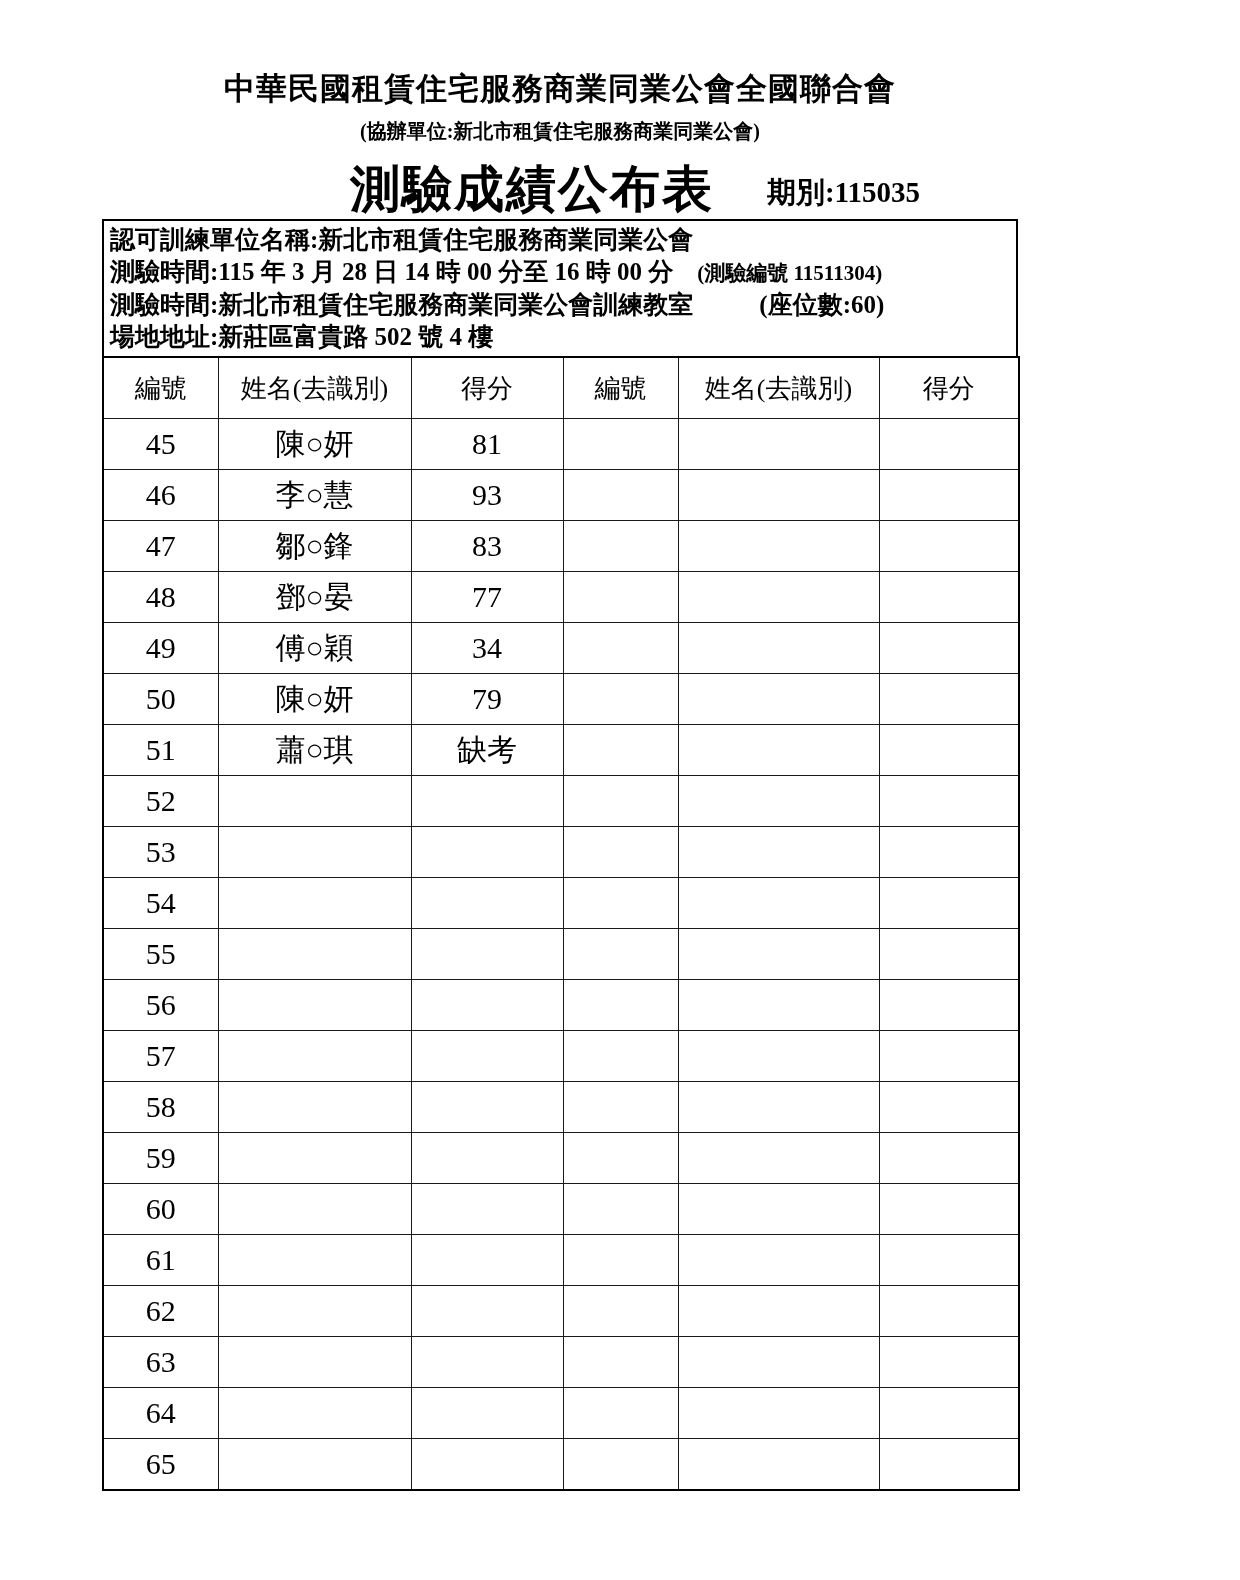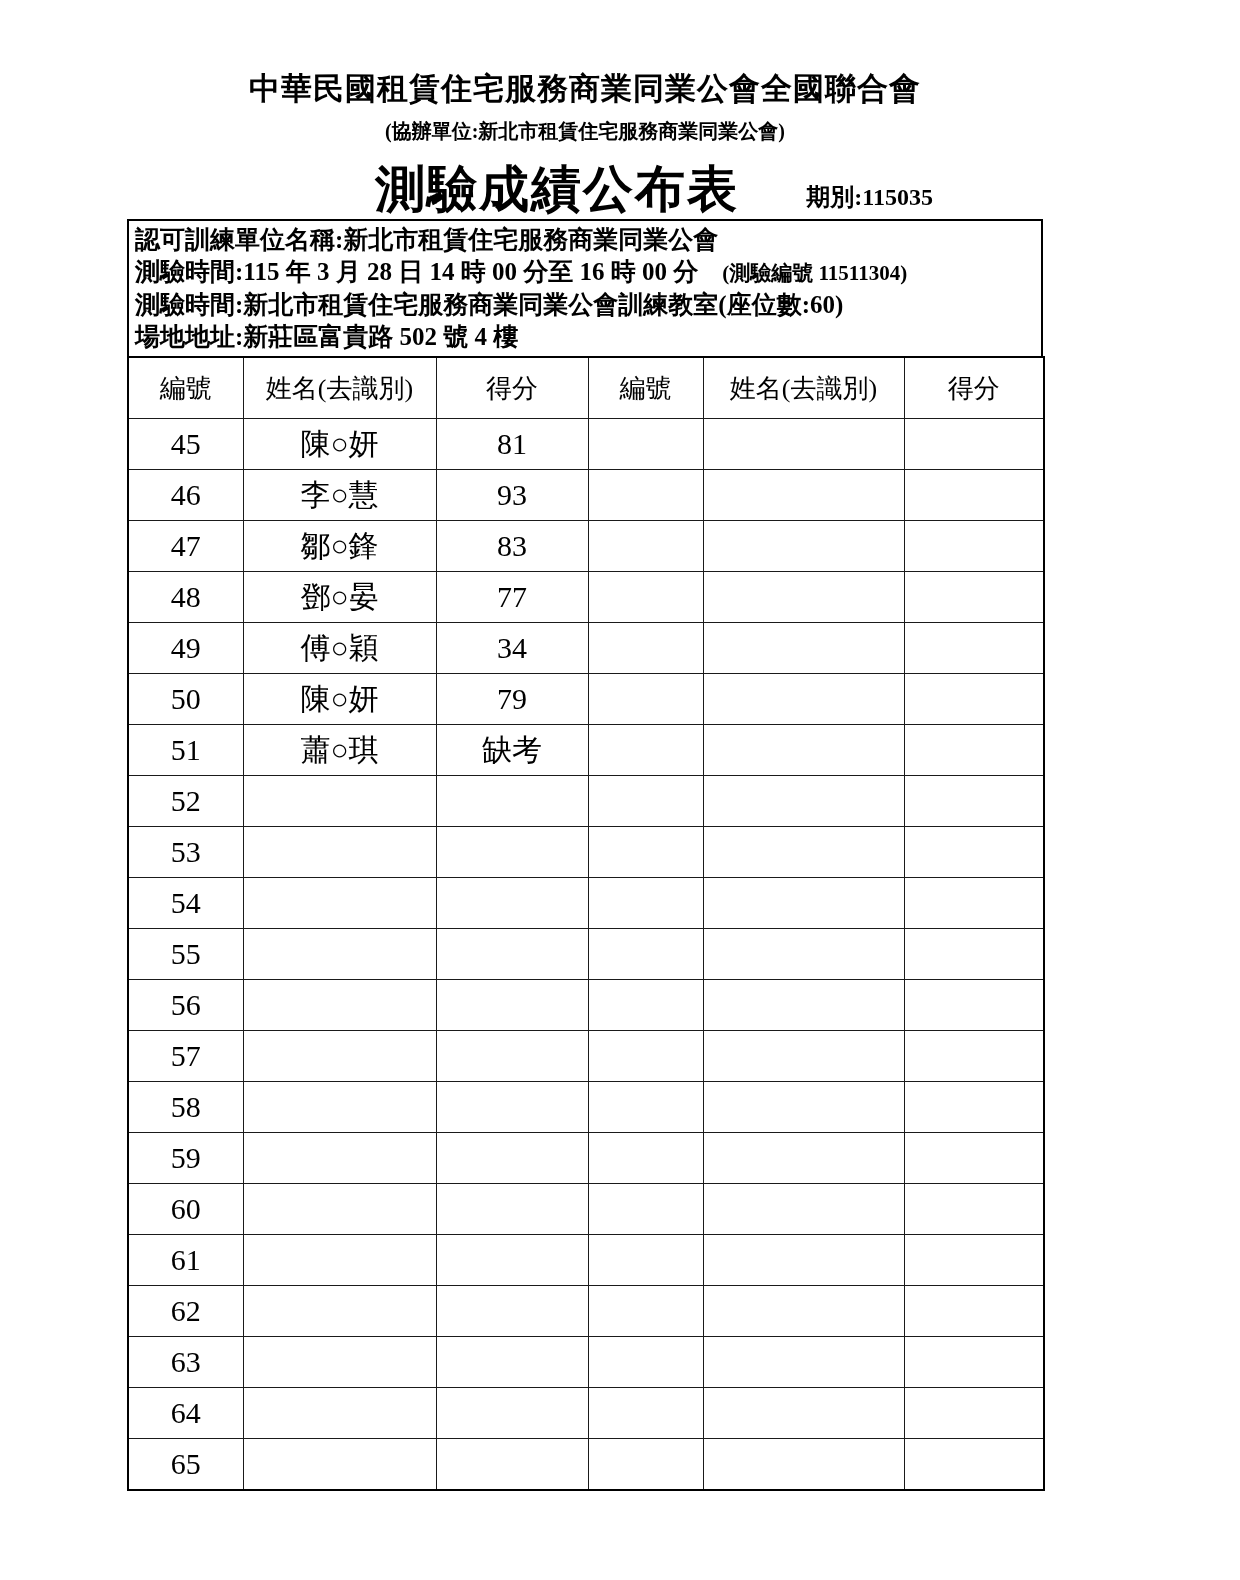--- a/index.html
+++ b/index.html
@@ -8,21 +8,20 @@
     background: #ffffff;
   }
   .page {
     position: relative;
     width: 1120px;
     height: 1580px;
     background: #ffffff;
     color: #000000;
     font-family: "Liberation Serif", "DejaVu Serif", serif;
     overflow: hidden;
-    padding-left: 25px;
   }
   .page-header {
     text-align: center;
     padding-top: 70px;
   }
   .org-title {
     font-size: 31px;
     font-weight: 700;
     letter-spacing: 1px;
     line-height: 38px;
@@ -41,23 +40,23 @@
   .doc-title {
     display: inline-block;
     font-size: 50px;
     font-weight: 700;
     letter-spacing: 2px;
     line-height: 56px;
     transform: translateX(-28px);
   }
   .period-label {
     position: absolute;
-    right: 212px;
+    right: 200px;
     bottom: 4px;
-    font-size: 24px;
+    font-size: 29px;
     font-weight: 700;
   }
   .content {
     width: 916px;
     margin: 2px auto 0 auto;
     border-radius: 27px;
   }
   .info-box {
     border: 2px solid #000000;
     padding: 3px 6px;
@@ -67,20 +66,21 @@
     font-size: 25px;
     font-weight: 700;
     line-height: 32px;
     white-space: nowrap;
   }
   .exam-code-note {
     font-size: 21px;
     margin-left: 24px;
   }
   .seat-count-note {
+    margin-left: 66px;
   }
   table.score-table {
     width: 916px;
     border-collapse: collapse;
     table-layout: fixed;
     margin-top: -2px;
     border: 2px solid #000000;
   }
   .score-table th,
   .score-table td {

